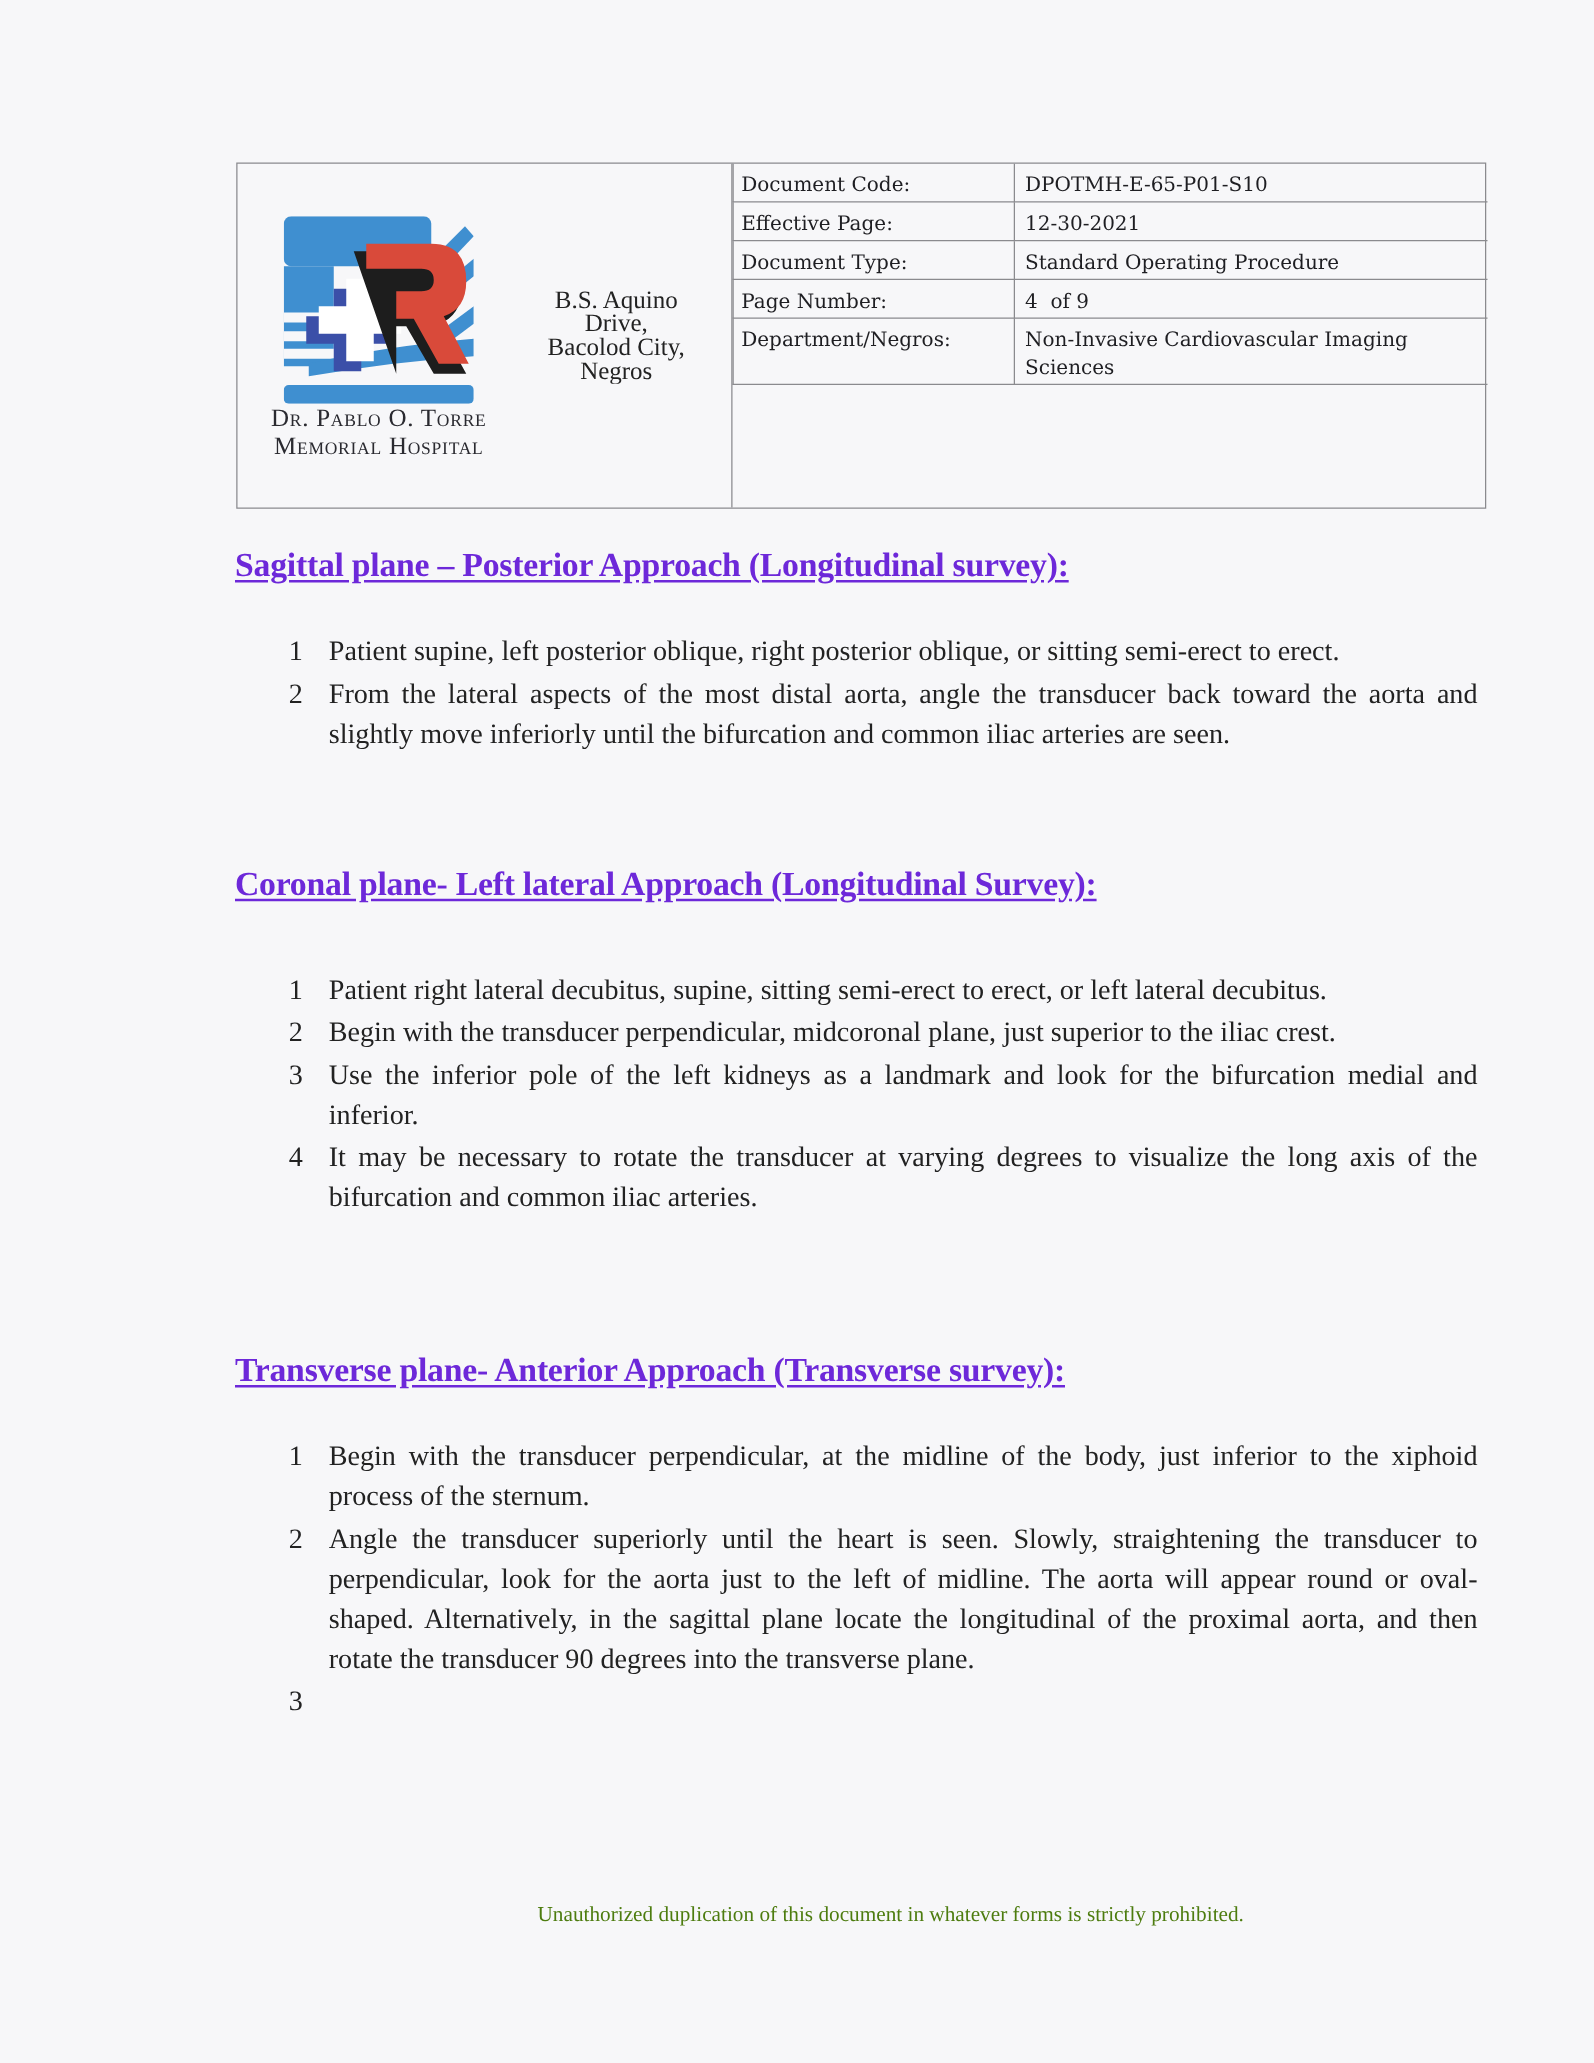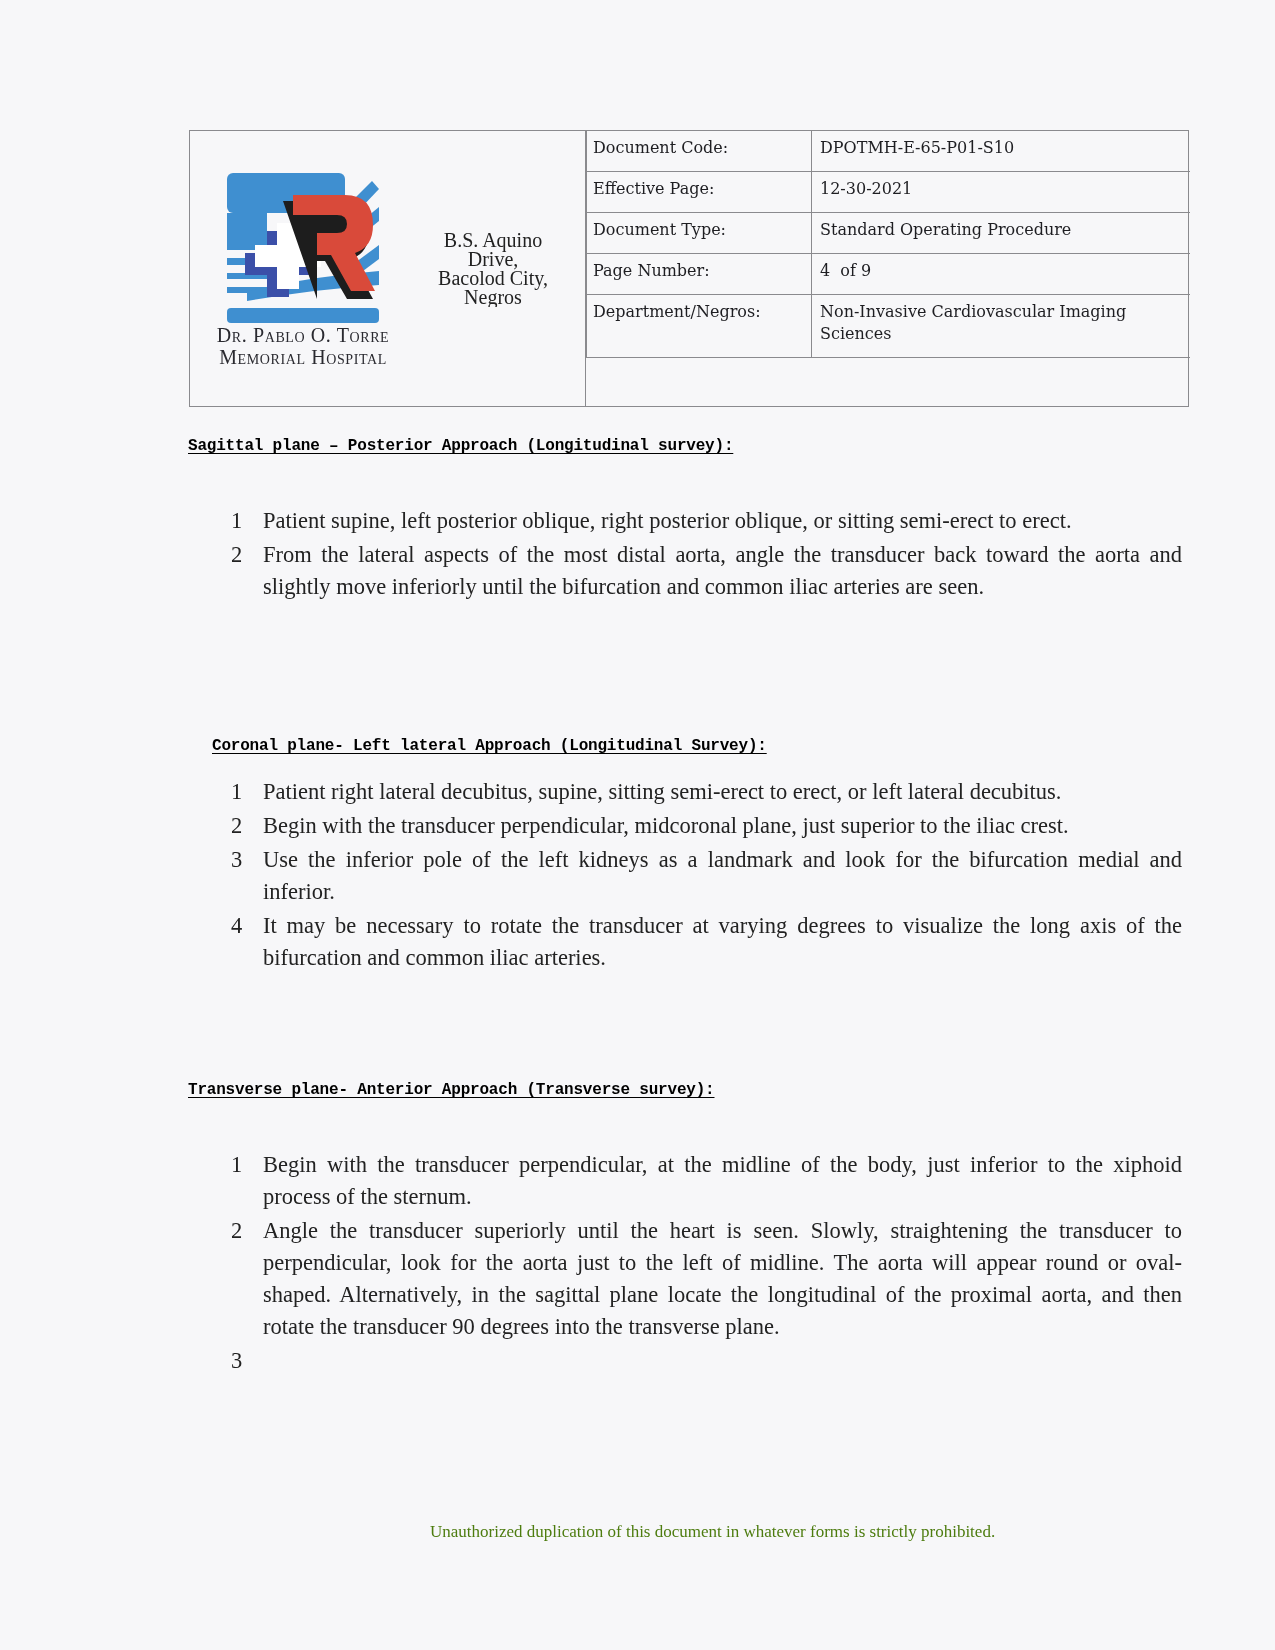--- a/index.html
+++ b/index.html
@@ -43,39 +43,39 @@
       height: 76px; overflow: hidden;
     }
     .meta-table {
       position: absolute; left: 396px; top: 0; right: 0px;
       border-collapse: collapse;
       width: 604px;
       font-size: 16px;
     }
     .meta-table td {
       border: 1px solid #8a8a8e;
-      padding: 6px 6px 10px 6px;
+      padding: 6px 6px 0 6px;
       vertical-align: top;
       line-height: 22px;
     }
     .meta-table tr:first-child td { border-top: none; }
     .meta-table td:last-child { border-right: none; }
     .meta-table td.lbl { width: 212px; padding-left: 6px; }
     .meta-table td.val { padding-left: 8px; }
     .meta-table td.title-val { font-weight: bold; font-size: 16px; }
     .r1 td { height: 24px; }
     .r5 td, .r6 td { height: 46px; }
 
     
     .section-heading {
       position: absolute; left: 188px;
-      font-family: Liberation Mono, monospace;
-      font-weight: bold; font-size: 16px;
+      font-family: Liberation Serif, serif;
+      font-weight: bold; font-size: 27px;
       text-decoration: underline; text-underline-offset: 3px;
-      color: #000000;
+      color: #6d28d9;
       letter-spacing: -0.2px;
     }
     .steps {
       position: absolute; left: 228px; width: 954px;
       margin: 0; padding: 0; list-style: none;
       font-family: "Liberation Serif", serif;
       font-size: 22.5px; line-height: 32px;
       color: #222;
     }
     .steps li {
@@ -164,21 +164,21 @@
     <li>
       <span class="num">1</span>
       <span>Patient supine, left posterior oblique, right posterior oblique, or sitting semi-erect to erect.</span>
     </li>
     <li>
       <span class="num">2</span>
       <span>From the lateral aspects of the most distal aorta, angle the transducer back toward the aorta and slightly move inferiorly until the bifurcation and common iliac arteries are seen.</span>
     </li>
   </ol>
 
-  <div class="section-heading" style="top:737px;margin-left:24px;">Coronal plane- Left lateral Approach (Longitudinal Survey):</div>
+  <div class="section-heading" style="top:692px;">Coronal plane- Left lateral Approach (Longitudinal Survey):</div>
   <ol class="steps" style="top:776px;">
     <li>
       <span class="num">1</span>
       <span>Patient right lateral decubitus, supine, sitting semi-erect to erect, or left lateral decubitus.</span>
     </li>
     <li>
       <span class="num">2</span>
       <span>Begin with the transducer perpendicular, midcoronal plane, just superior to the iliac crest.</span>
     </li>
     <li>

